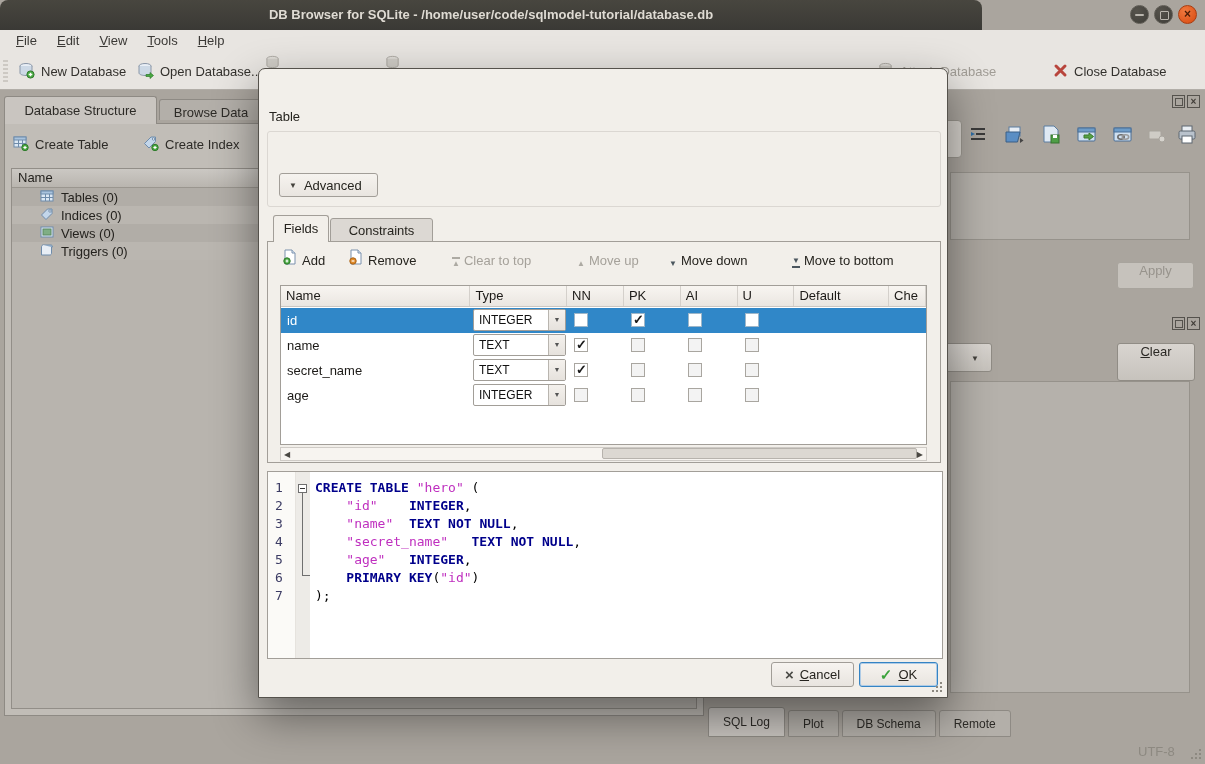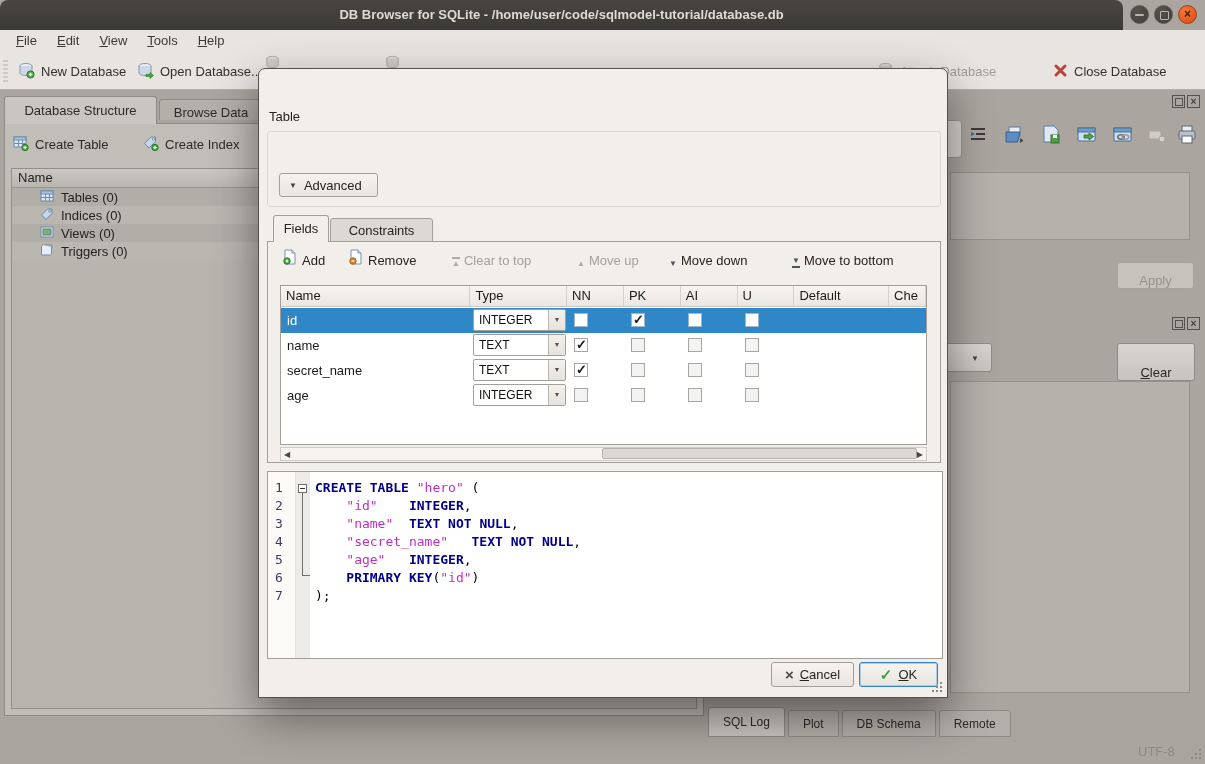--- a/index.html
+++ b/index.html
@@ -4,21 +4,21 @@
 <style>
   *{box-sizing:border-box;margin:0;padding:0}
   html,body{width:1205px;height:764px}
   body{font-family:"Liberation Sans",sans-serif;background:#555;overflow:hidden}
   #screen{position:relative;width:1205px;height:764px;background:#aaa59e;overflow:hidden}
   .abs{position:absolute}
   .accel{display:inline-block}
   .accel::first-letter{text-decoration:underline}
 
   
-  #titlebar{left:0;top:0;width:1123px;height:30px;background:linear-gradient(#48463f,#3a3935);border-radius:8px 8px 0 0}
+  #titlebar{left:0;top:0;width:982px;height:30px;background:linear-gradient(#48463f,#3a3935);border-radius:8px 8px 0 0}
   #title-text{width:100%;text-align:center;line-height:30px;font-size:13px;font-weight:bold;color:#dfdbd3}
   .win-btn{position:absolute;top:5px;width:19px;height:19px;border-radius:50%;border:1px solid #5f5c55;background:radial-gradient(circle at 35% 30%,#56534c,#3f3d38);text-align:center}
   #btn-min::after{content:"";position:absolute;left:4px;top:8px;width:9px;height:2px;background:#b9b5ad;border-radius:1px}
   #btn-max::after{content:"";position:absolute;left:5px;top:5px;width:7px;height:7px;border:1.5px solid #b9b5ad;border-radius:1px}
   #btn-close{background:radial-gradient(circle at 35% 30%,#f0793f,#d8490f);border:1px solid #a93c10;color:#4b1c06;font-weight:bold;font-size:12px;line-height:17px}
 
   
   #menubar{left:0;top:30px;width:1205px;height:23px;background:#e8e5e1;padding-left:6px}
   .menu-item{display:inline-block;padding:3px 10px;font-size:13px;color:#3b3936;cursor:default}
   #toolbar{left:0;top:53px;width:1205px;height:37px;background:#e8e5e1;border-bottom:1px solid #b2aea8}
@@ -37,21 +37,21 @@
   #tree-header{height:19px;background:linear-gradient(#cbc8c3,#b9b5af);border-bottom:1px solid #9a968f;font-size:13px;color:#24221e;padding-left:6px;line-height:18px}
   .tree-row{height:18px;display:flex;align-items:center;font-size:13px;color:#24221e;padding-left:28px;gap:7px}
   .tree-row.odd{background:#b1ada7}.tree-row.even{background:#bab6b0}
 
   
   .dock-btn{position:absolute;width:13px;height:13px;border:1px solid #55524d;background:transparent}
   .dock-btn.float::after{content:"";position:absolute;left:2px;top:2px;width:6px;height:6px;border:1px solid #55524d}
   .dock-btn.closex{font-size:10px;line-height:11px;text-align:center;color:#403d38;font-weight:bold}
   .dock-ico{position:absolute;top:124px}
   .gray-area{position:absolute;background:#b5b1ab;border:1px solid #96928b}
-  .qt-btn{position:absolute;display:flex;align-items:flex-end;justify-content:center;gap:5px;background:linear-gradient(#d9d5d0,#c7c3bd);border:1px solid #908c85;border-radius:3px;font-size:13px;color:#2a2824}
+  .qt-btn{position:absolute;display:flex;align-items:flex-start;justify-content:center;gap:5px;background:linear-gradient(#d9d5d0,#c7c3bd);border:1px solid #908c85;border-radius:3px;font-size:13px;color:#2a2824}
   .qt-btn.disabled{background:#c6c2bc;color:#97938c;border-color:#a8a49d}
   #combo-frag{left:900px;top:343px;width:92px;height:29px;background:linear-gradient(#d9d5d0,#c7c3bd);border:1px solid #908c85;border-radius:3px}
   #combo-frag .arr{position:absolute;right:12px;top:10px;font-size:8px;color:#44423d}
   #partial-round-btn{left:938px;top:120px;width:24px;height:38px;background:#d5d1cb;border:1px solid #9b978f;border-radius:4px}
 
   
   #bottom-tabs{left:708px;top:706px;height:31px;display:flex;align-items:flex-end;gap:3px}
   .btab{border:1px solid #8e8a84;border-radius:3px 3px 0 0;background:#b3afa9;font-size:12px;color:#2d2b27;height:27px;line-height:26px;padding:0 14px;white-space:nowrap}
   .btab.active{background:#c9c5c0;height:30px;line-height:29px}
   #status-enc{left:1138px;top:744px;font-size:13px;color:#8d8981}

